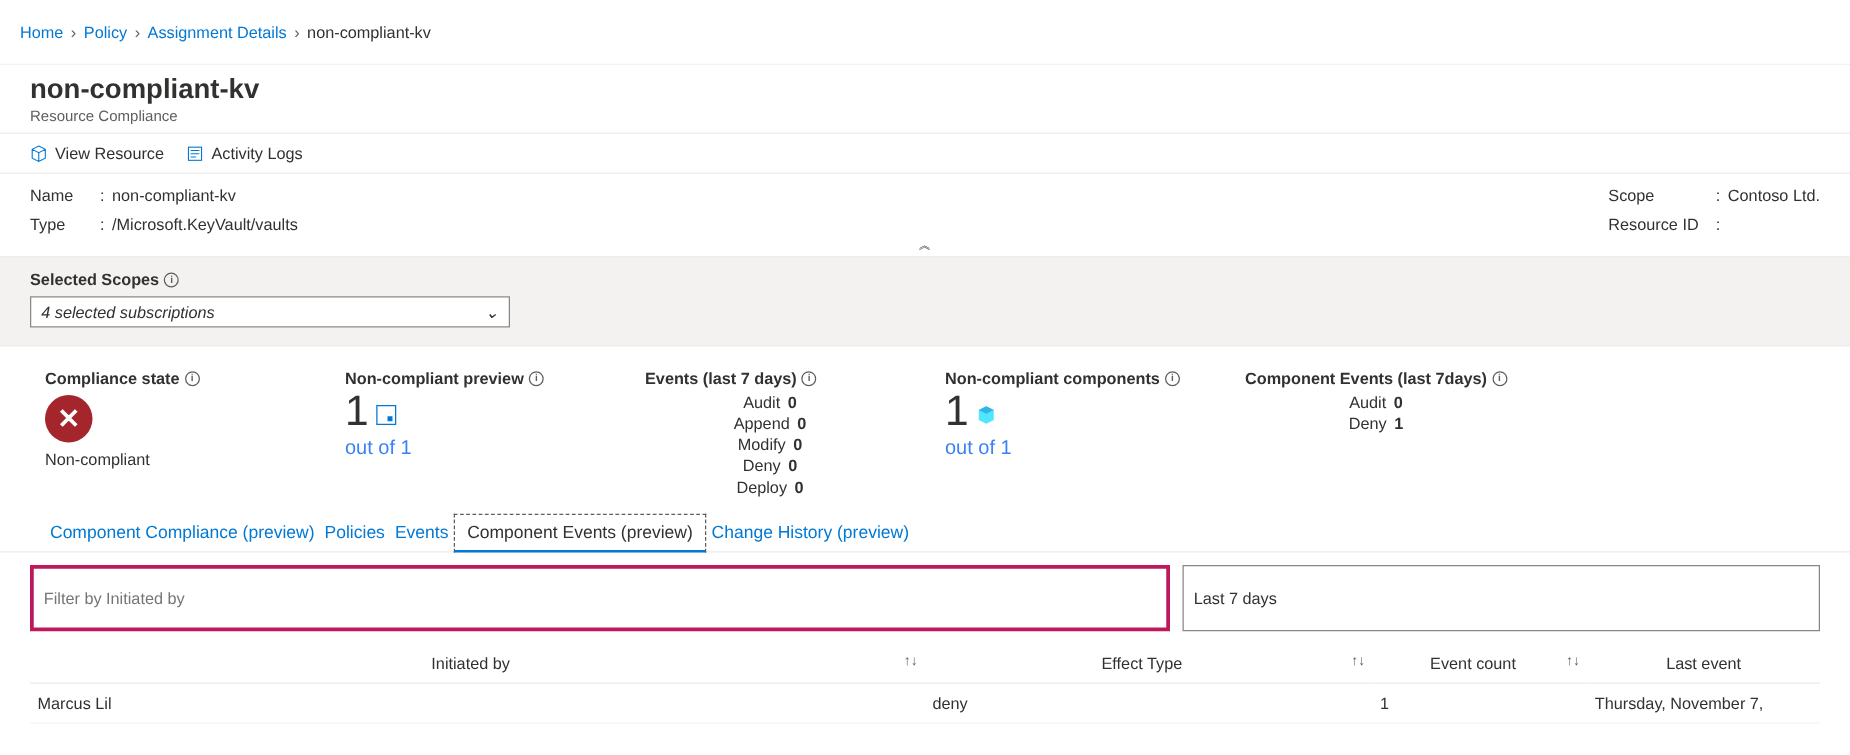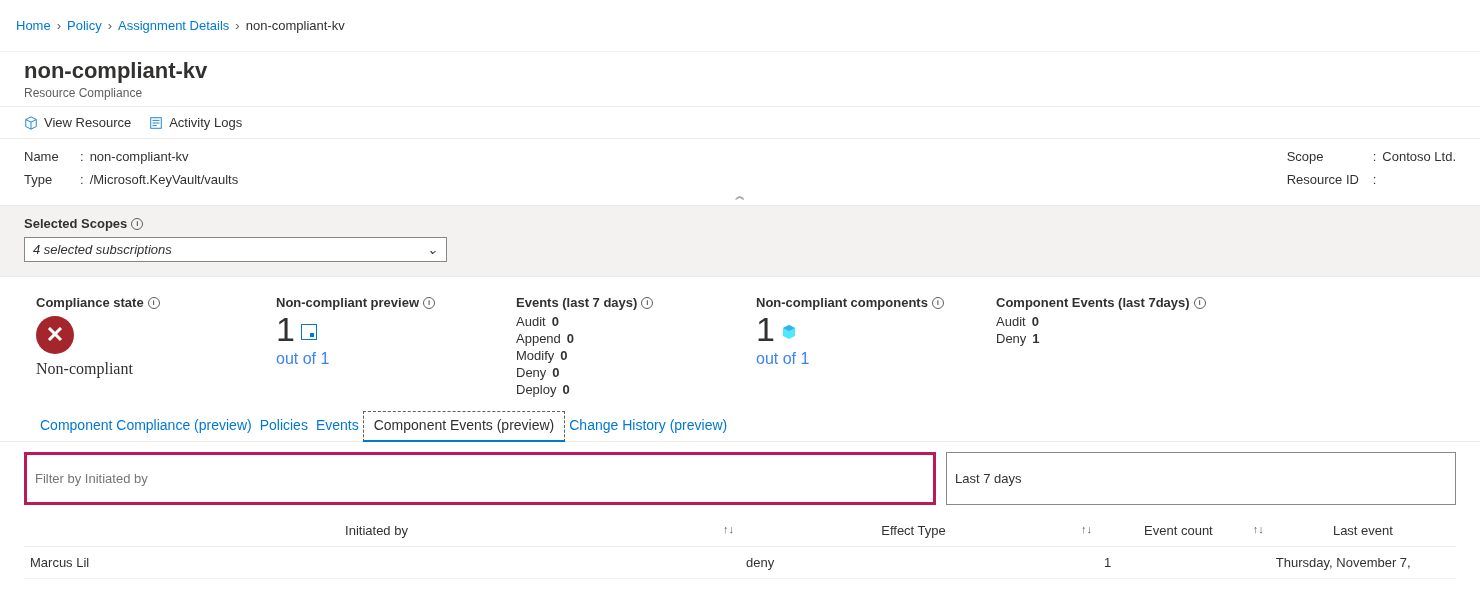--- a/index.html
+++ b/index.html
@@ -17,33 +17,33 @@
   .icon-log { width: 14px; height: 14px; }
   .props { display: flex; justify-content: space-between; padding: 10px 24px 0 24px; }
   .props-col { display: flex; flex-direction: column; gap: 8px; }
   .prop { display: flex; gap: 6px; font-size: 13px; }
   .prop-label { color: #323130; min-width: 50px; }
   .prop-label-r { color: #323130; min-width: 80px; }
   .prop-sep { color: #323130; }
   .collapse-row { text-align: center; padding: 2px 0; color: #605e5c; font-size: 10px; }
   .scopes-panel { background: #f3f2f1; padding: 10px 24px 14px 24px; border-top: 1px solid #edebe9; border-bottom: 1px solid #edebe9; }
   .scopes-label { font-weight: 600; font-size: 13px; display: flex; align-items: center; gap: 4px; }
-  .scopes-select { margin-top: 6px; width: 423px; background: #fff; border: 1px solid #8a8886; padding: 4px 8px; font-size: 13px; font-style: italic; color: #323130; display: flex; justify-content: space-between; align-items: center; cursor: pointer; }
+  .scopes-select { margin-top: 6px; width: 384px; background: #fff; border: 1px solid #8a8886; padding: 4px 8px; font-size: 13px; font-style: italic; color: #323130; display: flex; justify-content: space-between; align-items: center; cursor: pointer; }
   .stats-row { display: flex; gap: 40px; padding: 18px 24px 8px 36px; }
   .stat-block { min-width: 200px; }
   .stat-header { font-weight: 600; display: flex; align-items: center; gap: 4px; font-size: 13px; }
   .info-icon { width: 12px; height: 12px; border: 1px solid #605e5c; border-radius: 50%; display: inline-flex; align-items: center; justify-content: center; font-size: 8px; color: #605e5c; }
   .compliance-badge { margin-top: 6px; }
   .compliance-circle { width: 38px; height: 38px; border-radius: 50%; background: #a4262c; display: flex; align-items: center; justify-content: center; }
   .compliance-x { color: #fff; font-size: 22px; font-weight: bold; }
-  .compliance-text { margin-top: 6px; font-size: 16px; font-family: Liberation Serif, serif; }
+  .compliance-text { margin-top: 6px; font-size: 13px; }
   .big-num { font-size: 34px; font-weight: 300; display: flex; align-items: flex-end; gap: 6px; margin-top: 2px; line-height: 1; }
   .big-num .mini-icon { width: 16px; height: 16px; margin-bottom: 6px; }
   .outof { font-size: 16px; color: #3b82f6; margin-top: 4px; }
-  .events-list { margin-top: 4px; font-size: 13px; display: flex; flex-direction: column; gap: 2px; }
+  .events-list { margin-top: 4px; font-size: 13px; display: flex; flex-direction: column; gap: 2px; align-items: center; }
   .events-list .row { display: flex; gap: 6px; }
   .events-list .row .lbl {}
   .events-list .row .val { font-weight: 600; }
   .tabs { display: flex; gap: 0; padding: 6px 24px 0 36px; border-bottom: 1px solid #edebe9; }
   .tab { padding: 6px 4px 8px 4px; font-size: 14px; color: #0078d4; cursor: pointer; }
   .tab.active { color: #323130; border: 1px dashed #605e5c; border-bottom: 2px solid #0078d4; margin-bottom: -1px; padding: 5px 10px 7px 10px; }
   .filter-row { display: flex; gap: 10px; padding: 10px 24px; }
   .filter-input { flex: 1; border: 3px solid #be185d; padding: 16px 8px; font-size: 13px; }
   .filter-select { width: 510px; border: 1px solid #8a8886; padding: 4px 8px; font-size: 13px; display: flex; justify-content: space-between; align-items: center; cursor: pointer; }
   .table { width: calc(100% - 48px); margin: 0 24px; border-collapse: collapse; }

